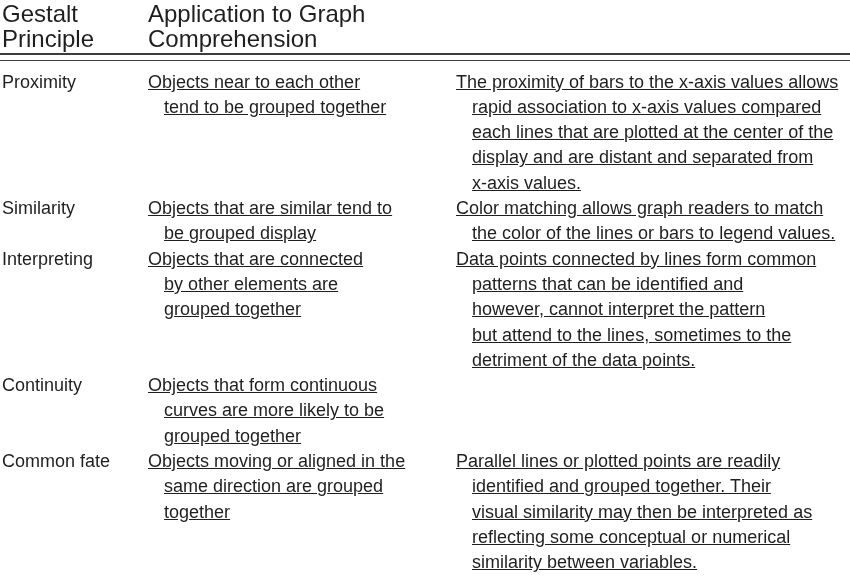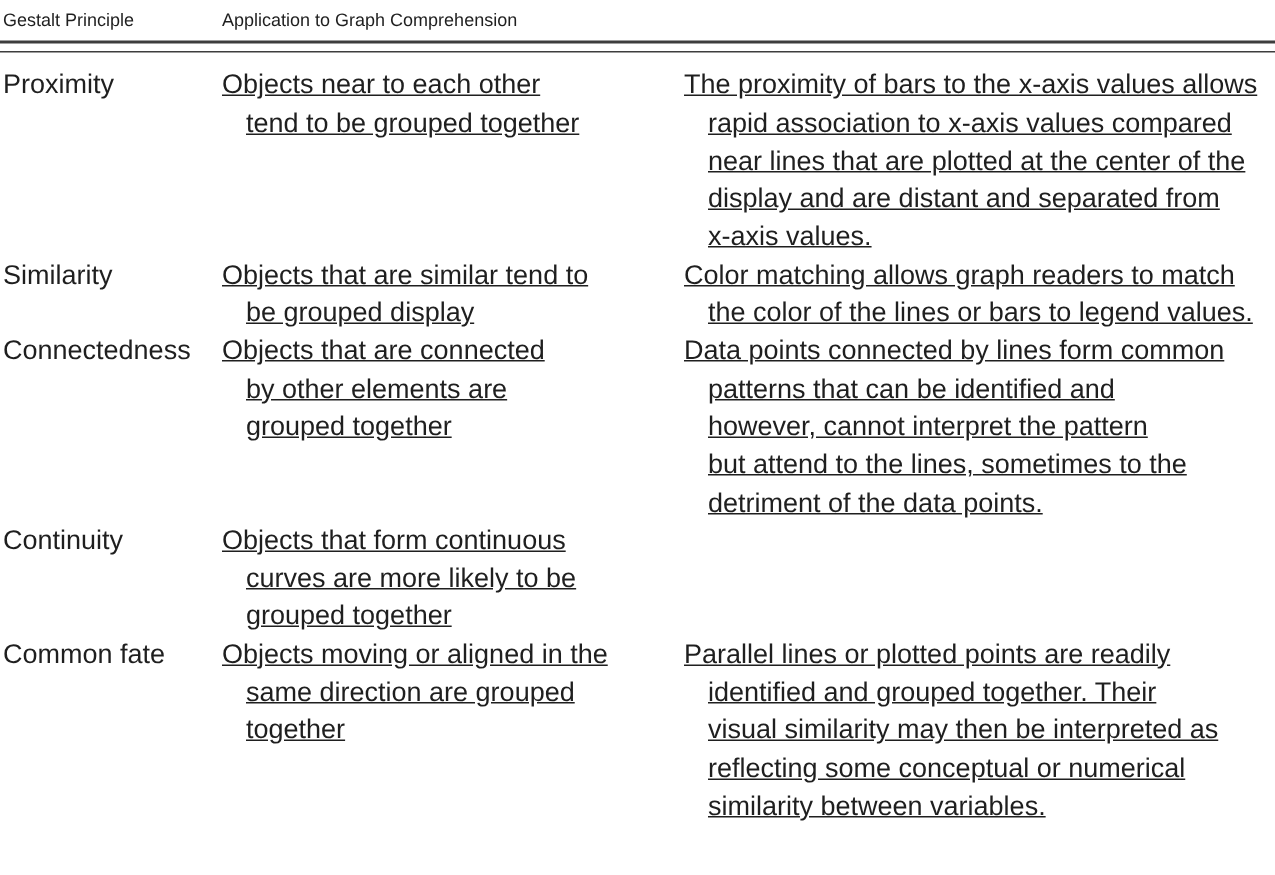--- a/index.html
+++ b/index.html
@@ -22,21 +22,21 @@
   }
   .grid-row {
     display: grid;
     grid-template-columns: 148px 308px 1fr;
     align-items: start;
   }
   .header-row {
     padding-top: 1px;
   }
   .header-cell {
-    font-size: 12px;
+    font-size: 24px;
   }
   .col-principle {
     padding-left: 2px;
   }
   .double-rule {
     margin-top: 1px;
     border-top: 2px solid #3d3d3d;
     border-bottom: 1px solid #3d3d3d;
     height: 5px;
     width: 850px;
@@ -68,40 +68,40 @@
 
     <div class="grid-row">
       <div class="cell col-principle">Proximity</div>
       <div class="cell col-description">
           <div class="line first">Objects near to each other</div>
           <div class="line wrap">tend to be grouped together</div>
         </div>
       <div class="cell col-application">
           <div class="line first">The proximity of bars to the x-axis values allows</div>
           <div class="line wrap">rapid association to x-axis values compared</div>
-          <div class="line wrap">near lines that are plotted at the center of the</div>
+          <div class="line wrap">each lines that are plotted at the center of the</div>
           <div class="line wrap">display and are distant and separated from</div>
           <div class="line wrap">x-axis values.</div>
         </div>
     </div>
 
     <div class="grid-row">
       <div class="cell col-principle">Similarity</div>
       <div class="cell col-description">
           <div class="line first">Objects that are similar tend to</div>
           <div class="line wrap">be grouped display</div>
         </div>
       <div class="cell col-application">
           <div class="line first">Color matching allows graph readers to match</div>
           <div class="line wrap">the color of the lines or bars to legend values.</div>
         </div>
     </div>
 
     <div class="grid-row">
-      <div class="cell col-principle">Connectedness</div>
+      <div class="cell col-principle">Interpreting</div>
       <div class="cell col-description">
           <div class="line first">Objects that are connected</div>
           <div class="line wrap">by other elements are</div>
           <div class="line wrap">grouped together</div>
         </div>
       <div class="cell col-application">
           <div class="line first">Data points connected by lines form common</div>
           <div class="line wrap">patterns that can be identified and</div>
           <div class="line wrap">however, cannot interpret the pattern</div>
           <div class="line wrap">but attend to the lines, sometimes to the</div>

